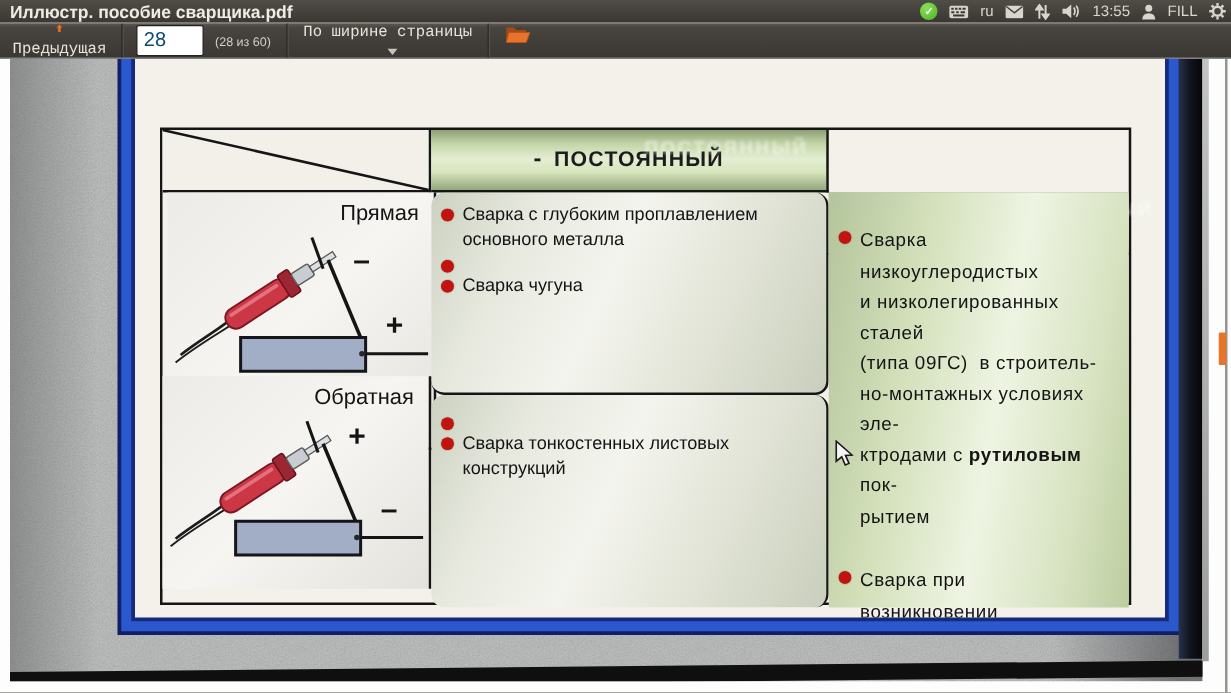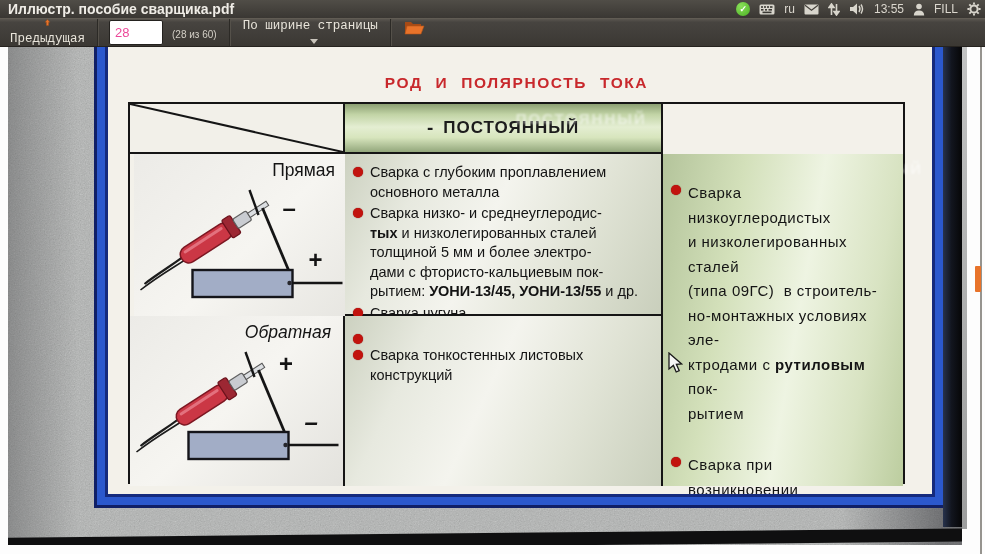--- a/index.html
+++ b/index.html
@@ -17,21 +17,21 @@
 
   
   #toolbar{position:absolute;left:0;top:18px;width:985px;height:29px;box-sizing:border-box;
     background:linear-gradient(#5a564f 0%,#474440 12%,#3b3833 100%);
     border-top:1px solid #615c54;border-bottom:1px solid #26231f;
     display:flex;align-items:center;}
   .tb-btn{display:flex;align-items:center;gap:6px;height:100%;padding:0 10px;background:none;border:none;
     color:#e8e4da;font-size:12.5px;font-family:Liberation Mono, monospace;cursor:default;flex-direction:column;}
   .tb-sep{height:27px;border-left:1px solid #2c2a26;border-right:1px solid #55514a;margin:0 2px;}
   #page-input{width:42px;height:17px;border:1px solid #24221f;border-radius:2px;background:#fff;
-    font-size:13px;color:#ec4899;padding:3px 5px;margin-left:8px;font-family:"Liberation Sans",sans-serif;}
+    font-size:16px;color:#0c4a6e;padding:3px 5px;margin-left:8px;font-family:"Liberation Sans",sans-serif;}
   #page-info{color:#d3cfc6;font-size:10px;margin:4px 10px 0 9px;}
   .caret{width:0;height:0;border-left:4px solid transparent;border-right:4px solid transparent;
     border-top:5px solid #c9c5bc;margin-left:7px;}
 
   
   #content{position:absolute;left:0;top:47px;width:985px;height:507px;background:#fdfdfd;overflow:hidden;}
 
   
   #pagearea{position:absolute;left:8px;top:0;width:954px;height:498px;background:#b2b4b3;overflow:hidden;}
   #pagearea .noise{position:absolute;left:0;top:0;width:100%;height:100%;opacity:.45;}
@@ -61,25 +61,25 @@
   #hd-dc{left:215px;top:0;width:318px;height:50px;}
   #hd-ac{left:533px;top:0;width:240px;height:50px;}
   .hd-green{background:linear-gradient(180deg,#8ca073 0%,#c2d4a6 22%,#e4eed2 48%,#d7e5bd 70%,#93a77c 100%);
     display:flex;align-items:center;justify-content:center;color:#1c1c1c;font-weight:bold;font-size:17px;
     letter-spacing:1px;position:relative;}
   .hd-green .ghost{position:absolute;left:54%;top:6px;color:rgba(255,255,255,.5);filter:blur(1.2px);
     font-size:15px;letter-spacing:2px;}
   .hd-sign{font-size:19px;margin-right:9px;font-weight:bold;}
   #ill-1{left:4px;top:50px;width:215px;height:206px;background:linear-gradient(135deg,#ecebe7,#f6f5f1 50%,#e3e2dd);}
   #dc-1{left:215px;top:50px;width:318px;height:162px;}
-  #ill-2{left:0;top:212px;width:215px;height:170px;background:linear-gradient(135deg,#ecebe7,#f6f5f1 50%,#e3e2dd);font-style:italic;}
+  #ill-2{left:0;top:197px;width:215px;height:170px;background:linear-gradient(135deg,#ecebe7,#f6f5f1 50%,#e3e2dd);}
   #dc-2{left:215px;top:212px;width:318px;height:170px;}
   #ac-tall{left:533px;top:50px;width:240px;height:332px;
     background:linear-gradient(100deg,#b4c49b 0%,#d3e0ba 28%,#eef4e2 55%,#d8e3c2 80%,#bccd9f 100%);}
-  .dc-cell{background:linear-gradient(115deg,#ccd1c0 0%,#e7e9df 22%,#f4f4ee 45%,#e0e3d5 72%,#c9cfbc 100%);}
+  .dc-cell{background:linear-gradient(115deg,#ccd1c0 0%,#e7e9df 22%,#f4f4ee 45%,#e0e3d5 72%,#c9cfbc 100%);border-radius:11px;}
 
   
   .dc-cell{padding:7px 2px 0 8px;}
   #dc-2{padding-top:12px;}
   .bullet-item{display:flex;gap:7px;margin:2px 0;}
   .bullet-dot{width:10px;height:10px;border-radius:50%;background:#c2130e;flex:none;margin-top:4px;
     box-shadow:0 0 1px #7a0906;}
   .bullet-text{white-space:pre-wrap;font-size:14.5px;line-height:19.5px;color:#141414;}
   .bullet-text b{font-weight:bold;}
   #ac-tall{padding:25px 18px 0 8px;}
@@ -181,21 +181,20 @@
           </filter>
         <rect width="954" height="498" filter="url(#n)"></rect>
       </svg>
       <div id="page-shading"></div>
 
       <div id="frame-outer">
         <div id="frame-mid">
             <div id="frame-in">
           <div id="panel">
 
-            <div id="doc-title">РОД  И  ПОЛЯРНОСТЬ  ТОКА</div>
 
             <div id="tbl">
 
               <div id="hd-left" class="cell br bb">
                 <svg width="213" height="48">
                   <line x1="0" y1="0" x2="213" y2="48" stroke="#151515" stroke-width="2"></line>
                 </svg>
               </div>
               <div id="hd-dc" class="cell br bb hd-green">
                 <span class="ghost">ПОСТОЯННЫЙ</span>
@@ -230,25 +229,20 @@
                 </svg>
               </div>
               <div id="dc-1" class="cell br bb dc-cell">
                     <div class="bullet-item">
                       <span class="bullet-dot"></span>
                       <span class="bullet-text"><span>Сварка с глубоким проплавлением
 основного металла</span></span>
                     </div>
                     <div class="bullet-item">
                       <span class="bullet-dot"></span>
-                      <span class="bullet-text"><span>Сварка низко- и среднеуглеродис-
-</span><b>тых</b><span> и низколегированных сталей
-толщиной 5 мм и более электро-
-дами с фтористо-кальциевым пок-
-рытием: </span><b>УОНИ-13/45, УОНИ-13/55</b><span> и др.</span></span>
                     </div>
                     <div class="bullet-item">
                       <span class="bullet-dot"></span>
                       <span class="bullet-text"><span>Сварка чугуна</span></span>
                     </div>
                   </div>
 
               <div id="ac-tall" class="cell">
                     <div class="bullet-item">
                       <span class="bullet-dot"></span>

